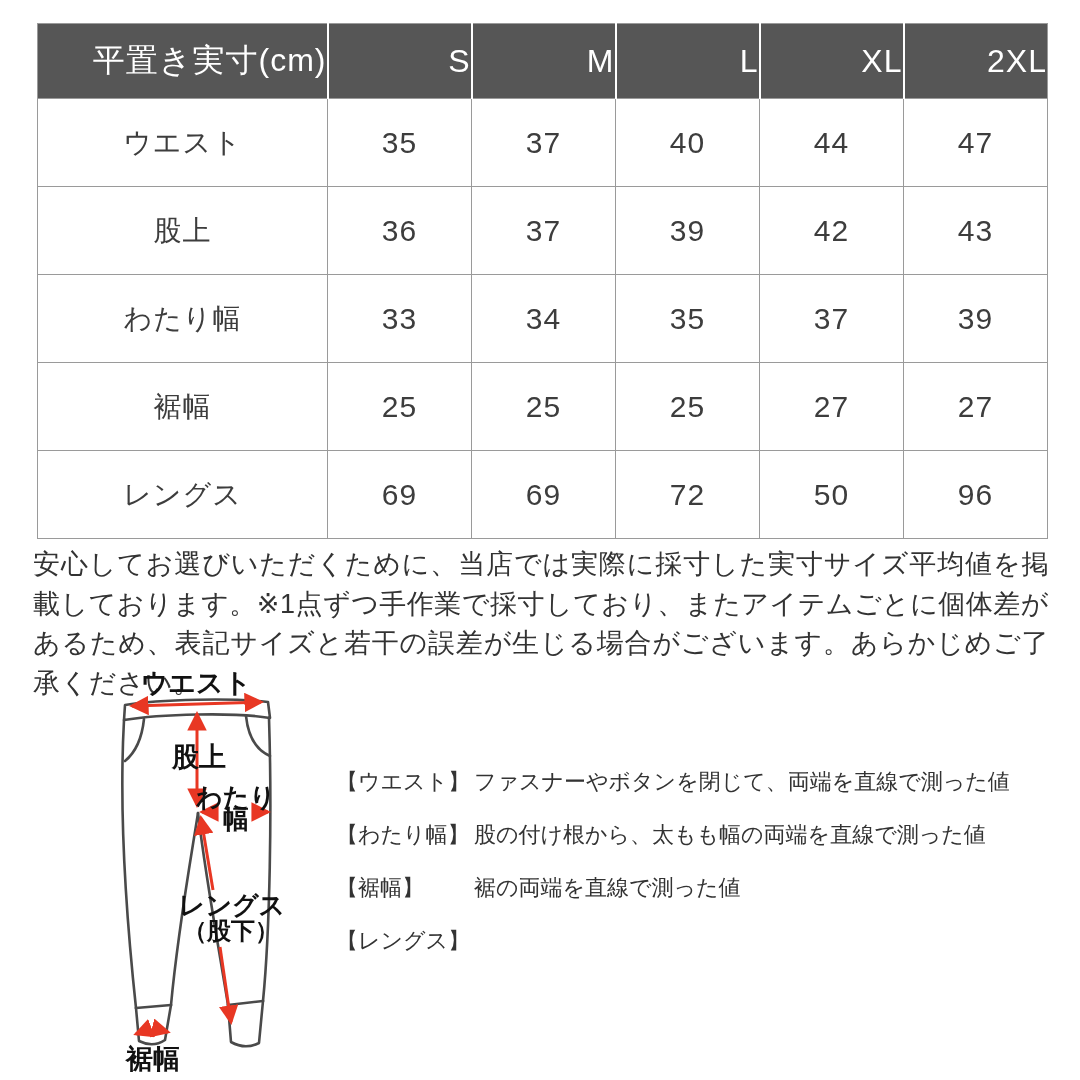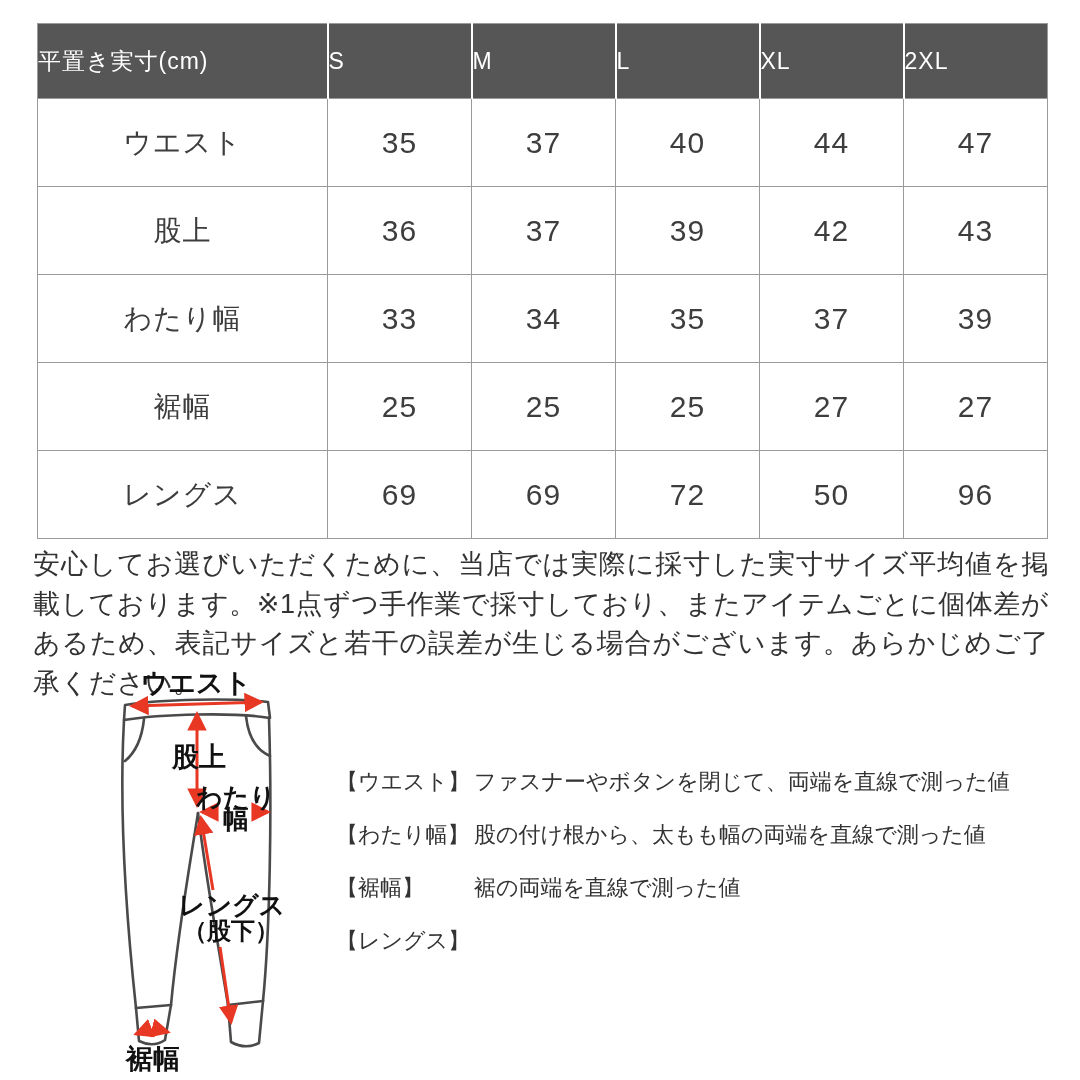--- a/index.html
+++ b/index.html
@@ -22,21 +22,21 @@
   
   .size-table{
     position:absolute;left:37px;top:23px;width:1010px;
     border-collapse:collapse;table-layout:fixed;
     border:1.5px solid var(--border);
   }
   .size-table col.c-label{width:290px;}
   .size-table col.c-size{width:144px;}
   .size-table th{
     background:var(--header-bg);color:var(--header-text);
-    height:75px;font-size:23px;font-weight:400;text-align:left;
+    height:75px;font-size:32px;font-weight:400;text-align:right;
     vertical-align:middle;letter-spacing:1px;
   }
   .size-table th + th{border-left:2px solid #ffffff;}
   .size-table td{
     height:88px;border:1.5px solid var(--border);
     text-align:center;vertical-align:middle;
     font-size:30px;color:var(--body-text);letter-spacing:1px;
   }
   .size-table td.rowlabel{font-size:28px;}
 

